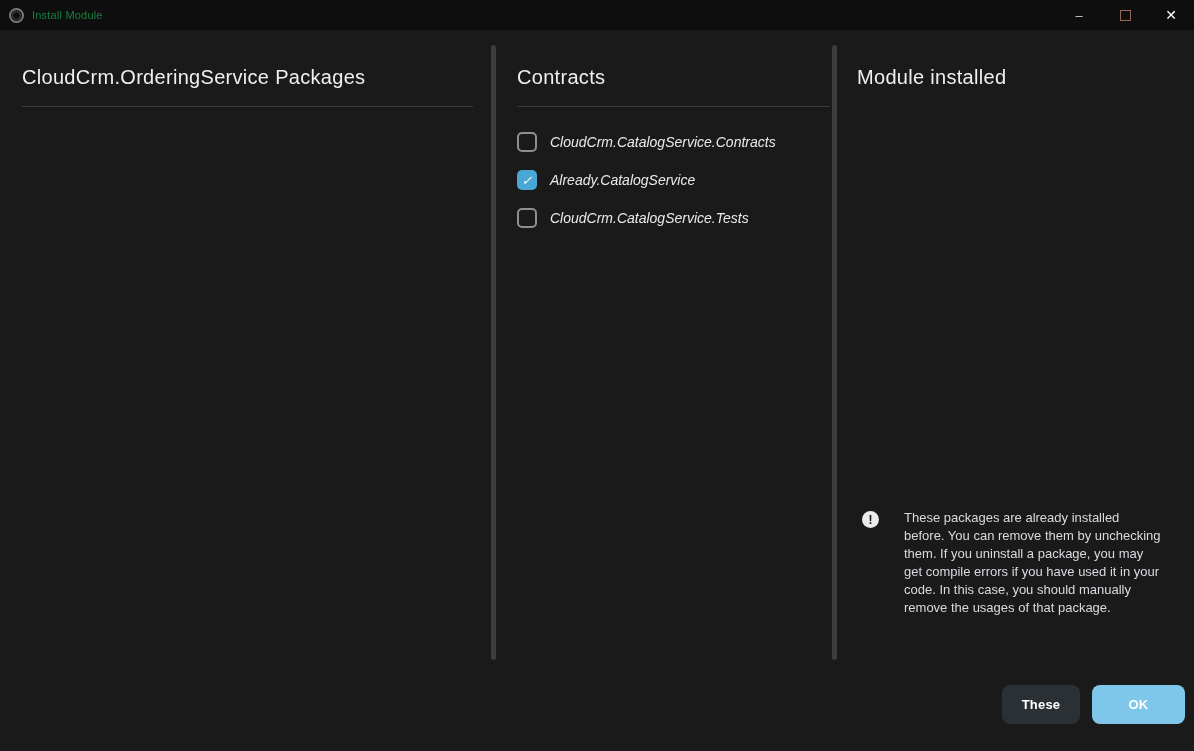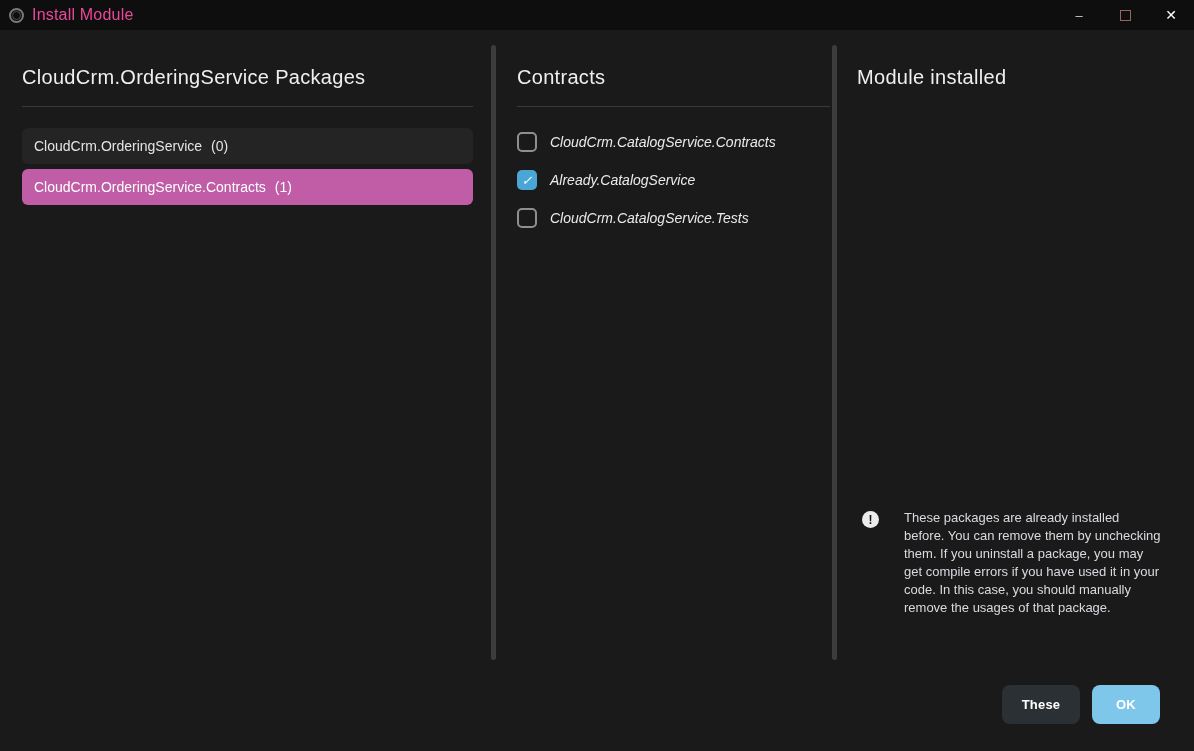--- a/index.html
+++ b/index.html
@@ -20,21 +20,21 @@
   }
   .app-icon {
     width: 15px; height: 15px; border-radius: 50%;
     border: 2px solid #7a7a7a; box-sizing: border-box;
     margin: 0 8px 0 9px; position: relative; flex: 0 0 auto;
   }
   .app-icon::after {
     content: ""; position: absolute; inset: 1px;
     border-radius: 50%; border: 1px solid #4d4d4d;
   }
-  .title { font-size: 16px; color: #ec4899; letter-spacing: .2px; }
+  .title { font-size: 11px; color: #15803d; letter-spacing: .2px; }
   .win-controls { margin-left: auto; display: flex; height: 100%; }
   .win-btn {
     width: 46px; height: 100%;
     display: flex; align-items: center; justify-content: center;
     font-size: 13px; color: #cfcfcf; cursor: pointer; user-select: none;
   }
   .win-btn.close-btn { font-size: 14px; color: #ffffff; }
   .maxi-square { width: 9px; height: 9px; border: 1px solid #96665c; }
 
   
@@ -102,50 +102,40 @@
 
   
   .btn {
     position: absolute; top: 685px; height: 39px;
     border: none; border-radius: 8px;
     font-family: "Liberation Sans", sans-serif;
     font-size: 13px; font-weight: 700; color: #ffffff;
     cursor: pointer; letter-spacing: .2px;
   }
   .btn-cancel { left: 1002px; width: 78px; background: #2b3034; }
-  .btn-ok     { left: 1092px; width: 68px; background: #7fc6eb; }
+  .btn-ok     { left: 1092px; width: 93px; background: #7fc6eb; }
 </style>
 </head>
 <body>
 
 <div class="titlebar">
   <div class="app-icon"></div>
   <div class="title">Install Module</div>
   <div class="win-controls">
     <div class="win-btn">–</div>
     <div class="win-btn">
         <span class="maxi-square"></span>
       </div>
     <div class="win-btn close-btn">✕</div>
   </div>
 </div>
 
 <div class="panel panel-left">
   <div class="panel-header">CloudCrm.OrderingService Packages</div>
   <div class="panel-rule"></div>
-  <div class="module-list">
-    <div class="module-item">
-      <span>CloudCrm.OrderingService</span>
-      <span class="module-count">(0)</span>
-    </div>
-    <div class="module-item selected">
-      <span>CloudCrm.OrderingService.Contracts</span>
-      <span class="module-count">(1)</span>
-    </div>
-  </div>
 </div>
 
 <div class="col-divider d1"></div>
 
 <div class="panel panel-mid">
   <div class="panel-header">Contracts</div>
   <div class="panel-rule"></div>
   <div class="package-list">
     <div class="package-row">
       <span class="checkbox"></span>

